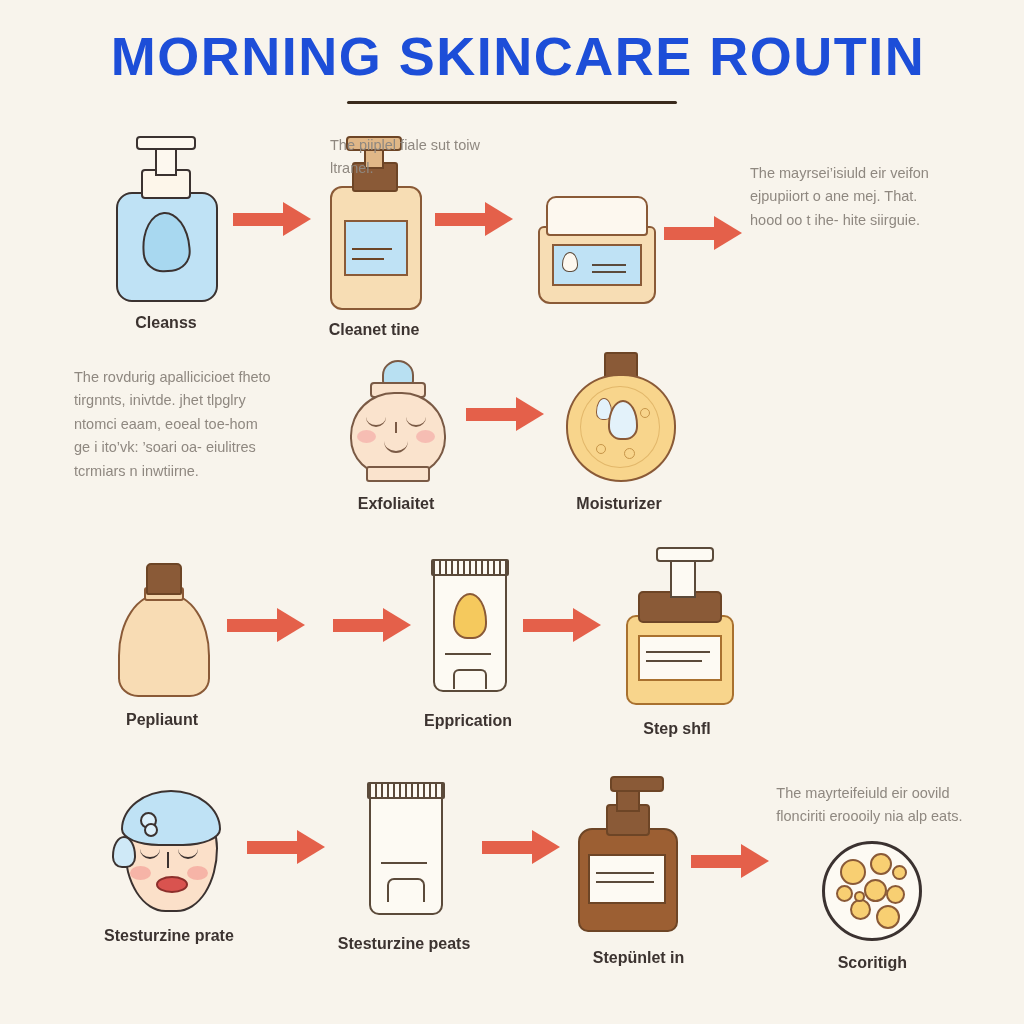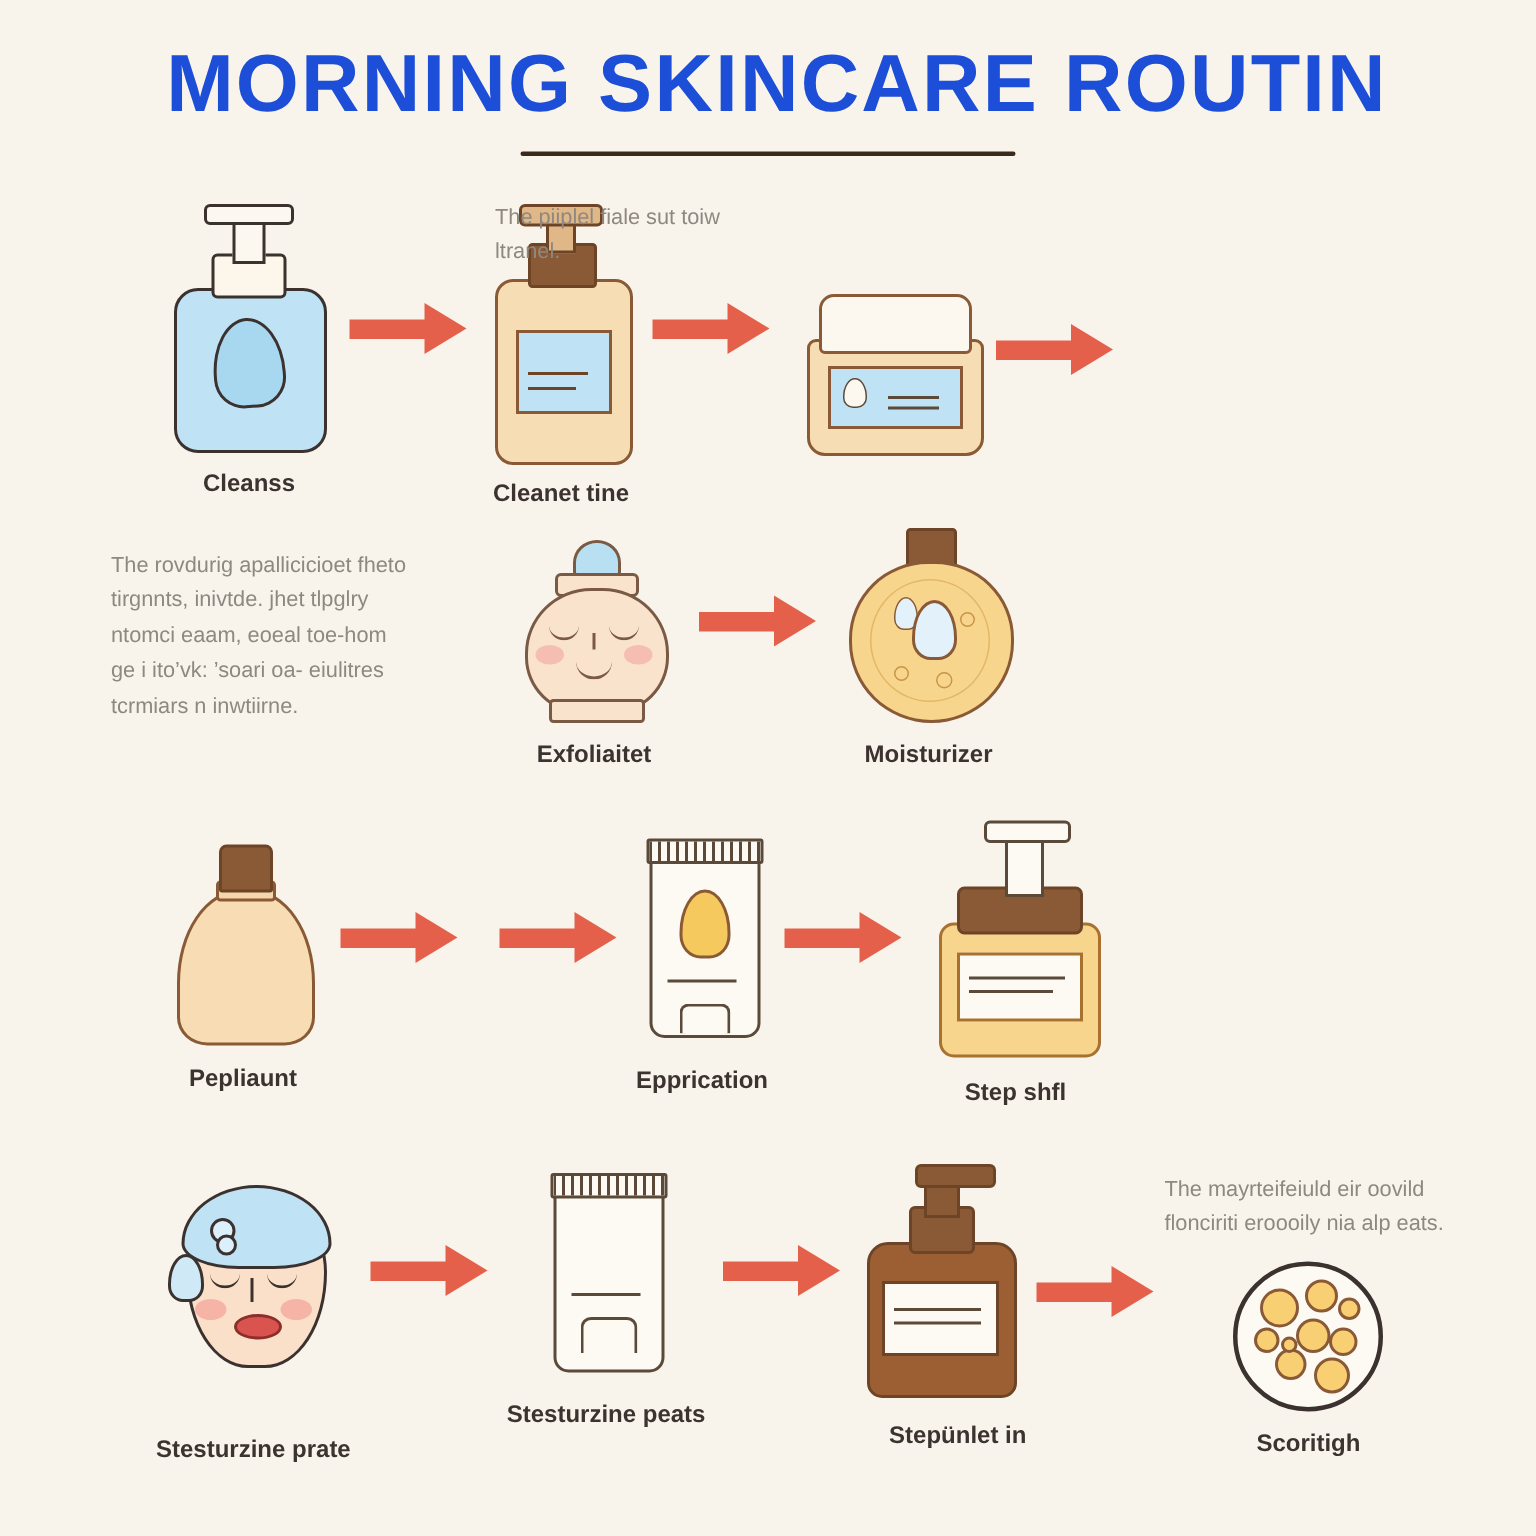--- a/index.html
+++ b/index.html
@@ -597,20 +597,23 @@
     </div>
   </div>
 
   <div class="arrow-cell" style="height:165px;width:94px;margin-top:14px;">
     <div class="arrow">
         <div class="shaft"></div>
         <div class="head"></div>
       </div>
   </div>
 
+  <div class="cell blurb-cell" style="margin-top:26px;">
+    <div class="blurb">The mayrsei’isiuld eir veifon ejpupiiort o ane mej. That. hood oo t ihe- hite siirguie.</div>
+  </div>
 </div>
 
 <div class="row" id="row-2" style="padding-left:74px;">
 
   <div class="cell blurb-cell" style="margin-top:14px;">
     <div class="blurb" style="width:200px;">The rovdurig apallicicioet fheto tirgnnts, inivtde. jhet tlpglry ntomci eaam, eoeal toe-hom ge i ito’vk: ’soari oa- eiulitres tcrmiars n inwtiirne.</div>
   </div>
 
   <div class="cell" style="margin-left:68px;margin-top:8px;">
     <div class="icon face-jar">
@@ -704,21 +707,21 @@
       <div class="collar"></div>
         <div class="stem"></div>
         <div class="nozzle"></div>
     </div>
     <div class="label">Step shfl</div>
   </div>
 </div>
 
 <div class="row" id="row-4" style="padding-left:104px;">
 
-  <div class="cell" style="margin-top:16px;gap:31px;">
+  <div class="cell" style="margin-top:16px;">
     <div class="icon face-mask">
       <div class="head"></div>
       <div class="cheek l"></div>
         <div class="cheek r"></div>
       <div class="eye l"></div>
         <div class="eye r"></div>
       <div class="nose"></div>
         <div class="lips"></div>
       <div class="hair"></div>
         <div class="bub1"></div>

